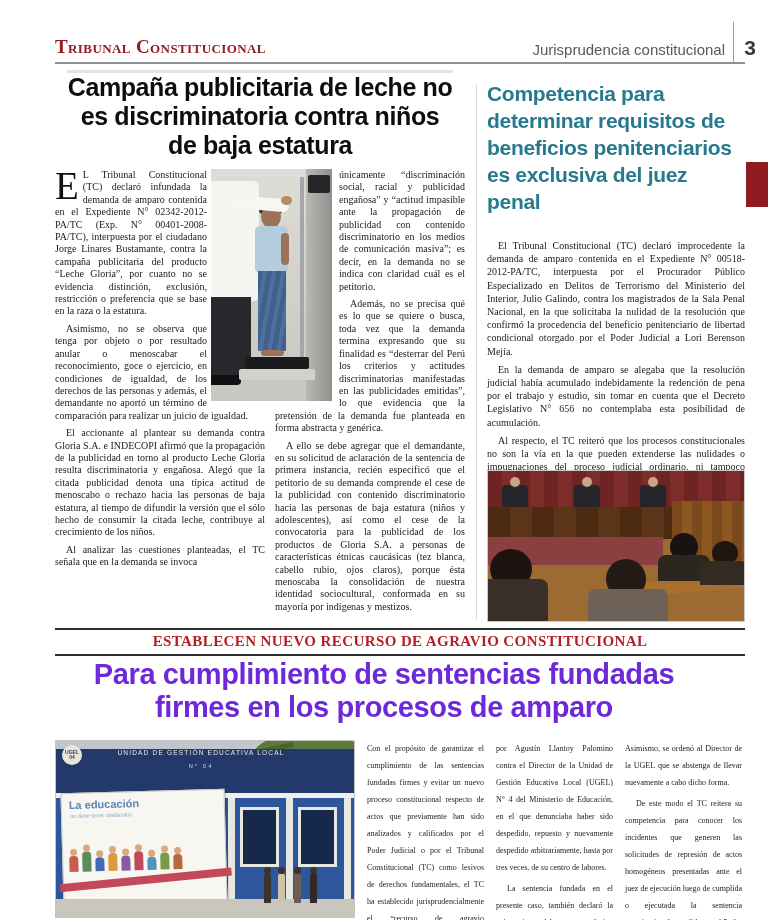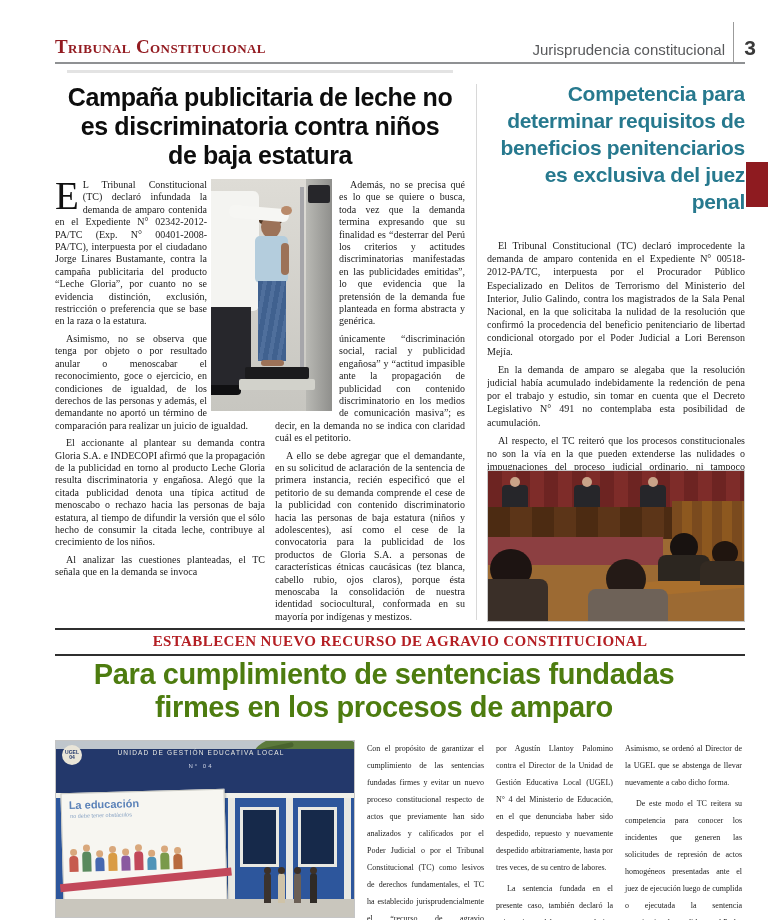--- a/index.html
+++ b/index.html
@@ -16,21 +16,21 @@
   #page-num-sep{position:absolute;right:26px;top:-2px;width:1px;height:42px;background:#9b9b9b;}
   #page-num{position:absolute;right:4px;bottom:0px;font-family:"Liberation Sans",sans-serif;
          font-size:21px;font-weight:bold;color:#3a3a3a;}
   #header-rule{left:55px;top:62px;width:690px;height:2px;background:#8f9193;}
 
   
   #edge-accent{left:746px;top:162px;width:22px;height:45px;background:#8e1b20;}
 
   
   #milk{left:55px;top:70px;width:410px;height:558px;overflow:hidden;}
-  .milk-title{border-top:3px solid #e3e3e3;padding-top:10px;margin:0 12px;
+  .milk-title{border-top:3px solid #e3e3e3;padding-top:0;margin:0 12px;
       font-family:"Liberation Sans",sans-serif;font-weight:bold;font-size:25px;line-height:29px;
       text-align:center;color:#0d0d0d;letter-spacing:-.4px;}
   #milk-body{position:relative;margin-top:9px;height:452px;overflow:hidden;}
   .mcolA{position:absolute;left:0;top:0;width:210px;}
   .mcolB{position:absolute;left:220px;top:0;width:190px;}
   .mspacerA{float:right;width:58px;height:240px;}
   .mspacerB{float:left;width:64px;height:240px;}
   .body-p{margin:0 0 5px 0;font-size:10px;line-height:12.4px;text-align:justify;text-indent:11px;}
   .body-p.flush{text-indent:0;}
   .dropcap{float:left;font-size:39px;line-height:30px;padding:2px 4px 0 0;color:#111;}
@@ -56,21 +56,21 @@
   .boy-feet{left:50px;top:181px;width:23px;height:6px;background:#9c7258;border-radius:3px;}
   .scale-top{left:34px;top:188px;width:64px;height:12px;background:#1b1b1d;border-radius:2px;}
   .scale-base{left:28px;top:200px;width:76px;height:11px;background:#d2d2cb;border-radius:2px;}
 
   
   #articles-divider{left:476px;top:84px;width:1px;height:536px;background:#d8d8d8;}
 
   
   #penal{left:487px;top:80px;width:258px;height:542px;overflow:hidden;}
   .penal-title{margin:0;font-family:"Liberation Sans",sans-serif;font-weight:bold;font-size:21px;
-      line-height:27px;text-align:right;color:#27798e;letter-spacing:-.3px;}
+      line-height:27px;text-align:left;color:#27798e;letter-spacing:-.3px;}
   #penal-body{margin-top:24px;height:255px;overflow:hidden;}
   #penal-body .body-p{font-size:10px;line-height:13.2px;}
   #court-photo{position:absolute;left:0;top:390px;width:256px;height:150px;overflow:hidden;
       background:#9c6a33;border:1px solid #c9c9c9;}
   .cw{position:absolute;}
   .c-wall{left:0;top:0;width:100%;height:36px;
       background:repeating-linear-gradient(90deg,#6d2422 0 14px,#7e2c29 14px 28px);}
   .c-bench{left:0;top:36px;width:100%;height:32px;
       background:repeating-linear-gradient(90deg,#4c2b12 0 22px,#5c3518 22px 44px);}
   .c-table{left:0;top:66px;width:175px;height:28px;background:#8c3f41;}
@@ -84,21 +84,21 @@
   .c-benchwood{left:120px;top:108px;width:150px;height:14px;background:#a96f2d;transform:rotate(-5deg);}
 
   
   #kicker{left:55px;top:628px;width:690px;border-top:2px solid #2f2f2f;border-bottom:2px solid #2f2f2f;
       padding:3px 0 4px 0;text-align:center;font-family:"Liberation Serif",serif;font-weight:bold;
       font-size:15px;letter-spacing:.4px;color:#b41f24;}
 
   
   #bottom-title{left:64px;top:658px;width:640px;text-align:center;
       font-family:"Liberation Sans",sans-serif;font-weight:bold;font-size:29px;line-height:33px;
-      color:#4d7c0f;letter-spacing:-.4px;}
+      color:#6d28d9;letter-spacing:-.4px;}
 
   
   #bottom-body{left:55px;top:740px;width:690px;height:180px;overflow:hidden;display:flex;gap:12px;}
   .bcol{width:117px;flex:0 0 117px;}
   .bcol .body-p{font-size:8px;line-height:17px;margin-bottom:4px;}
 
   
   #ugel-photo{position:relative;width:298px;height:176px;flex:0 0 298px;overflow:hidden;
       background:#bfc6cc;border:1px solid #c5c5c5;}
   .u{position:absolute;}
@@ -148,22 +148,22 @@
   <div id="milk-body">
     <div class="mcolA">
       <div class="mspacerA"></div>
       <p class="body-p flush"><span class="dropcap">E</span><span>L Tribunal Constitucional (TC) declaró infundada la demanda de amparo contenida en el Expediente N° 02342-2012-PA/TC (Exp. N° 00401-2008-PA/TC), interpuesta por el ciudadano Jorge Linares Bustamante, contra la campaña publicitaria del producto “Leche Gloria”, por cuanto no se evidencia distinción, exclusión, restricción o preferencia que se base en la raza o la estatura.</span></p>
       <p class="body-p">Asimismo, no se observa que tenga por objeto o por resultado anular o menoscabar el reconocimiento, goce o ejercicio, en condiciones de igualdad, de los derechos de las personas y además, el demandante no aportó un término de comparación para realizar un juicio de igualdad.</p>
       <p class="body-p">El accionante al plantear su demanda contra Gloria S.A. e INDECOPI afirmó que la propagación de la publicidad en torno al producto Leche Gloria resulta discriminatoria y engañosa. Alegó que la citada publicidad denota una típica actitud de menoscabo o rechazo hacia las personas de baja estatura, al tiempo de difundir la versión que el sólo hecho de consumir la citada leche, contribuye al crecimiento de los niños.</p>
       <p class="body-p">Al analizar las cuestiones planteadas, el TC señala que en la demanda se invoca</p>
     </div>
     <div class="mcolB">
       <div class="mspacerB"></div>
+      <p class="body-p flush">únicamente “discriminación social, racial y publicidad engañosa” y “actitud impasible ante la propagación de publicidad con contenido discriminatorio en los medios de comunicación masiva”; es decir, en la demanda no se indica con claridad cuál es el petitorio.</p>
       <p class="body-p">Además, no se precisa qué es lo que se quiere o busca, toda vez que la demanda termina expresando que su finalidad es “desterrar del Perú los criterios y actitudes discriminatorias manifestadas en las publicidades emitidas”, lo que evidencia que la pretensión de la demanda fue planteada en forma abstracta y genérica.</p>
-      <p class="body-p flush">únicamente “discriminación social, racial y publicidad engañosa” y “actitud impasible ante la propagación de publicidad con contenido discriminatorio en los medios de comunicación masiva”; es decir, en la demanda no se indica con claridad cuál es el petitorio.</p>
       <p class="body-p">A ello se debe agregar que el demandante, en su solicitud de aclaración de la sentencia de primera instancia, recién especificó que el petitorio de su demanda comprende el cese de la publicidad con contenido discriminatorio hacia las personas de baja estatura (niños y adolescentes), así como el cese de la convocatoria para la publicidad de los productos de Gloria S.A. a personas de características étnicas caucásicas (tez blanca, cabello rubio, ojos claros), porque ésta menoscaba la consolidación de nuestra identidad sociocultural, conformada en su mayoría por indígenas y mestizos.</p>
     </div>
 
     <div id="milk-photo">
       <div class="mp pole-dark"></div>
       <div class="mp pole"></div>
       <div class="mp display"></div>
       <div class="mp coat"></div>
       <div class="mp trousers"></div>
       <div class="mp shoe"></div>
@@ -180,21 +180,21 @@
     </div>
   </div>
 </div>
 
 <div class="abs" id="articles-divider"></div>
 
 <div class="abs" id="penal">
   <h1 class="penal-title">Competencia para determinar requisitos de beneficios penitenciarios es exclusiva del juez penal</h1>
   <div id="penal-body">
     <p class="body-p">El Tribunal Constitucional (TC) declaró improcedente la demanda de amparo contenida en el Expediente N° 00518-2012-PA/TC, interpuesta por el Procurador Público Especializado en Delitos de Terrorismo del Ministerio del Interior, Julio Galindo, contra los magistrados de la Sala Penal Nacional, en la que solicitaba la nulidad de la resolución que confirmó la procedencia del beneficio penitenciario de libertad condicional otorgado por el Poder Judicial a Lori Berenson Mejía.</p>
-    <p class="body-p">En la demanda de amparo se alegaba que la resolución judicial había acumulado indebidamente la redención de pena por el trabajo y estudio, sin tomar en cuenta que el Decreto Legislativo N° 491 no contemplaba esta posibilidad de acumulación.</p>
+    <p class="body-p">En la demanda de amparo se alegaba que la resolución judicial había acumulado indebidamente la redención de pena por el trabajo y estudio, sin tomar en cuenta que el Decreto Legislativo N° 656 no contemplaba esta posibilidad de acumulación.</p>
     <p class="body-p">Al respecto, el TC reiteró que los procesos constitucionales no son la vía en la que pueden extenderse las nulidades o impugnaciones del proceso judicial ordinario, ni tampoco pueden convertirse en un medio para la articulación de estrategias de defensa luego que una de las partes ha sido vencida en un proceso judicial.</p>
   </div>
 
   <div id="court-photo">
     <div class="cw c-wall"></div>
     <div class="cw c-judge" style="left:14px;"></div>
     <div class="cw c-judge" style="left:86px;"></div>
     <div class="cw c-judge" style="left:152px;"></div>
     <div class="cw c-bench"></div>
     <div class="cw c-wood-right"></div>

